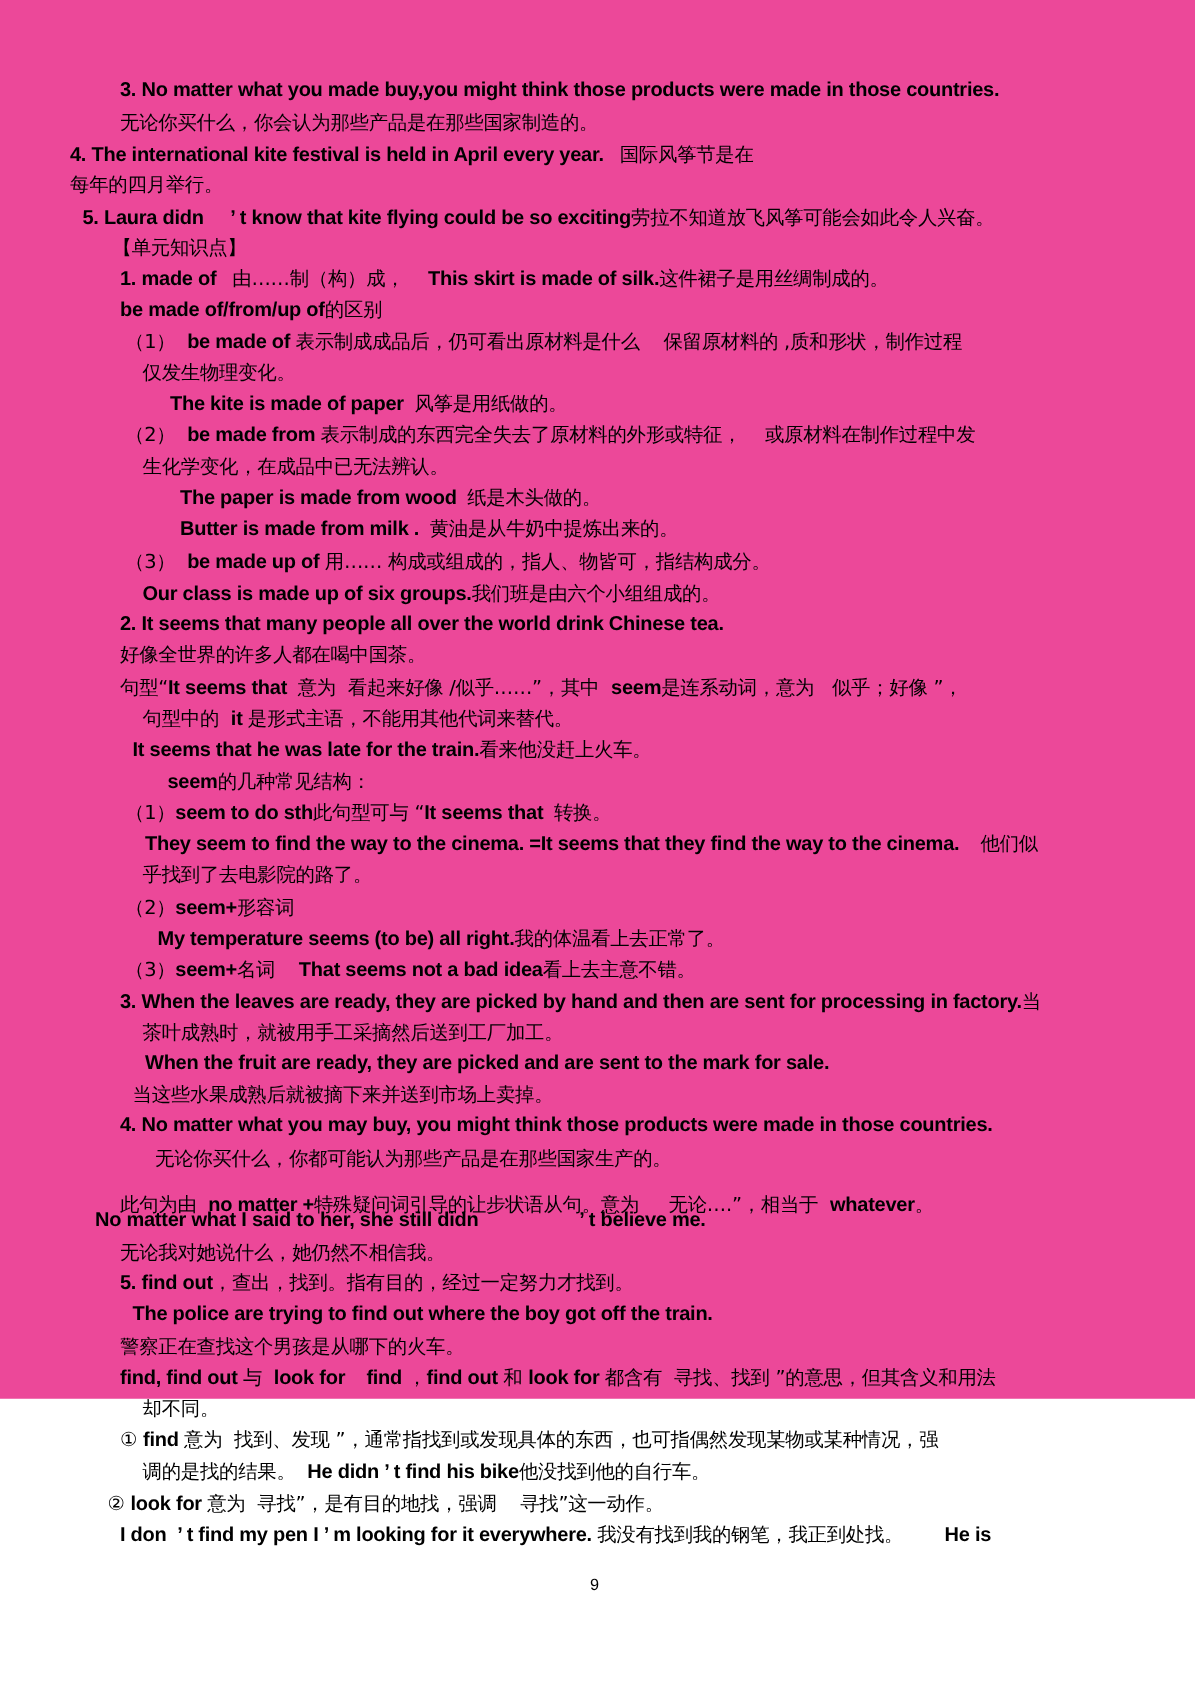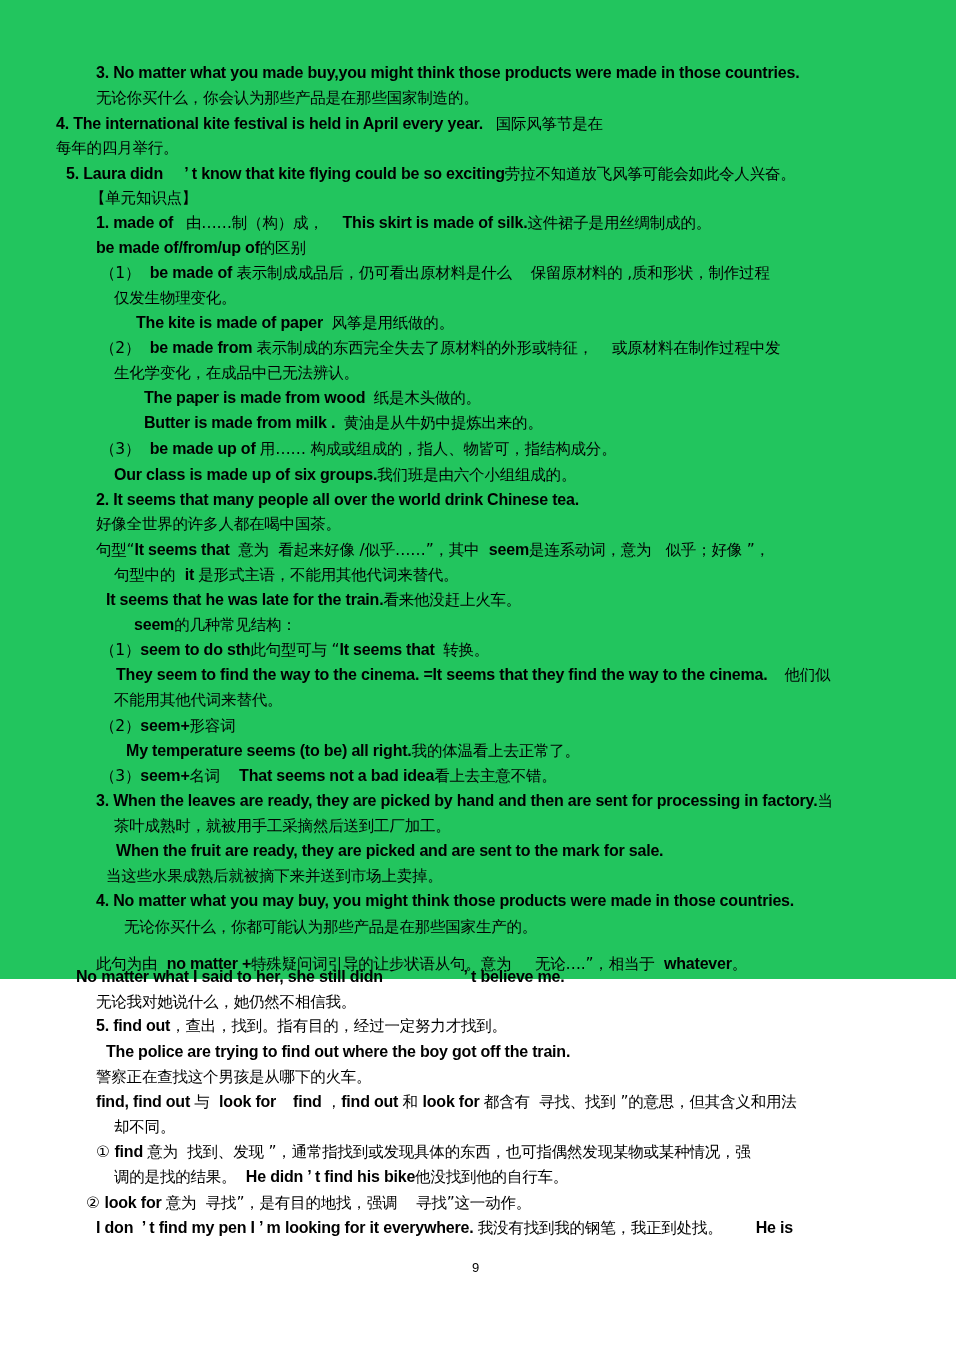--- a/index.html
+++ b/index.html
@@ -1,18 +1,18 @@
 <!DOCTYPE html>
 <html><head>
 <meta charset="utf-8">
 <style>
   html, body { margin: 0; padding: 0; background: #ffffff; }
   body { width: 956px; height: 1353px; position: relative; overflow: hidden;
          font-family: "Liberation Sans", "DejaVu Sans", sans-serif; color: #000; }
-  .page { position: absolute; left: 0; top: 0; width: 956px; height: 979px; background: #22c55e; }
+  .page { position: absolute; left: 0; top: 0; width: 956px; height: 1119px; background: #ec4899; }
   .line { position: absolute; white-space: pre; font-size: 16px; line-height: 20px; letter-spacing: -0.2px; }
   .line .en { font-weight: bold; font-family: "Liberation Sans", sans-serif; }
   .line .zh { font-weight: normal; font-family: "DejaVu Sans", sans-serif; font-size: 15.5px; }
   .pagenum { position: absolute; top: 1260px; left: 472px; font-size: 13px; font-family: "Liberation Sans", sans-serif; }
 </style>
 </head>
 <body>
 
 <div class="page" id="page">
     <div class="line" style="left: 96px; top: 63px;"><span class="en">3. No matter what you made buy,you might think those products were made in those countries.</span></div>
@@ -33,21 +33,21 @@
     <div class="line" style="left: 100px; top: 439px;"><span class="zh">（3）  </span><span class="en">be made up of </span><span class="zh">用…… 构成或组成的，指人、物皆可，指结构成分。</span></div>
     <div class="line" style="left: 114px; top: 465px;"><span class="en">Our class is made up of six groups.</span><span class="zh">我们班是由六个小组组成的。</span></div>
     <div class="line" style="left: 96px; top: 490px;"><span class="en">2. It seems that many people all over the world drink Chinese tea.</span></div>
     <div class="line" style="left: 96px; top: 514px;"><span class="zh">好像全世界的许多人都在喝中国茶。</span></div>
     <div class="line" style="left: 96px; top: 540px;"><span class="zh">句型“</span><span class="en">It seems that  </span><span class="zh">意为  看起来好像 /似乎……”，其中  </span><span class="en">seem</span><span class="zh">是连系动词，意为   似乎；好像 ”，</span></div>
     <div class="line" style="left: 114px; top: 565px;"><span class="zh">句型中的  </span><span class="en">it </span><span class="zh">是形式主语，不能用其他代词来替代。</span></div>
     <div class="line" style="left: 106px; top: 590px;"><span class="en">It seems that he was late for the train.</span><span class="zh">看来他没赶上火车。</span></div>
     <div class="line" style="left: 134px; top: 615px;"><span class="en">seem</span><span class="zh">的几种常见结构：</span></div>
     <div class="line" style="left: 100px; top: 640px;"><span class="zh">（1）</span><span class="en">seem to do sth</span><span class="zh">此句型可与 “</span><span class="en">It seems that  </span><span class="zh">转换。</span></div>
     <div class="line" style="left: 116px; top: 665px;"><span class="en">They seem to find the way to the cinema. =It seems that they find the way to the cinema.    </span><span class="zh">他们似</span></div>
-    <div class="line" style="left: 114px; top: 690px;"><span class="zh">不能用其他代词来替代。</span></div>
+    <div class="line" style="left: 114px; top: 690px;"><span class="zh">乎找到了去电影院的路了。</span></div>
     <div class="line" style="left: 100px; top: 716px;"><span class="zh">（2）</span><span class="en">seem+</span><span class="zh">形容词</span></div>
     <div class="line" style="left: 126px; top: 741px;"><span class="en">My temperature seems (to be) all right.</span><span class="zh">我的体温看上去正常了。</span></div>
     <div class="line" style="left: 100px; top: 766px;"><span class="zh">（3）</span><span class="en">seem+</span><span class="zh">名词    </span><span class="en">That seems not a bad idea</span><span class="zh">看上去主意不错。</span></div>
     <div class="line" style="left: 96px; top: 791px;"><span class="en">3. When the leaves are ready, they are picked by hand and then are sent for processing in factory.</span><span class="zh">当</span></div>
     <div class="line" style="left: 114px; top: 816px;"><span class="zh">茶叶成熟时，就被用手工采摘然后送到工厂加工。</span></div>
     <div class="line" style="left: 116px; top: 841px;"><span class="en">When the fruit are ready, they are picked and are sent to the mark for sale.</span></div>
     <div class="line" style="left: 106px; top: 866px;"><span class="zh">当这些水果成熟后就被摘下来并送到市场上卖掉。</span></div>
     <div class="line" style="left: 96px; top: 891px;"><span class="en">4. No matter what you may buy, you might think those products were made in those countries.</span></div>
     <div class="line" style="left: 124px; top: 917px;"><span class="zh">无论你买什么，你都可能认为那些产品是在那些国家生产的。</span></div>
     <div class="line" style="left: 96px; top: 941px; margin-top: 13px;"><span class="zh">此句为由  </span><span class="en">no matter +</span><span class="zh">特殊疑问词引导的让步状语从句。意为     无论….”，相当于  </span><span class="en">whatever</span><span class="zh">。</span></div>

